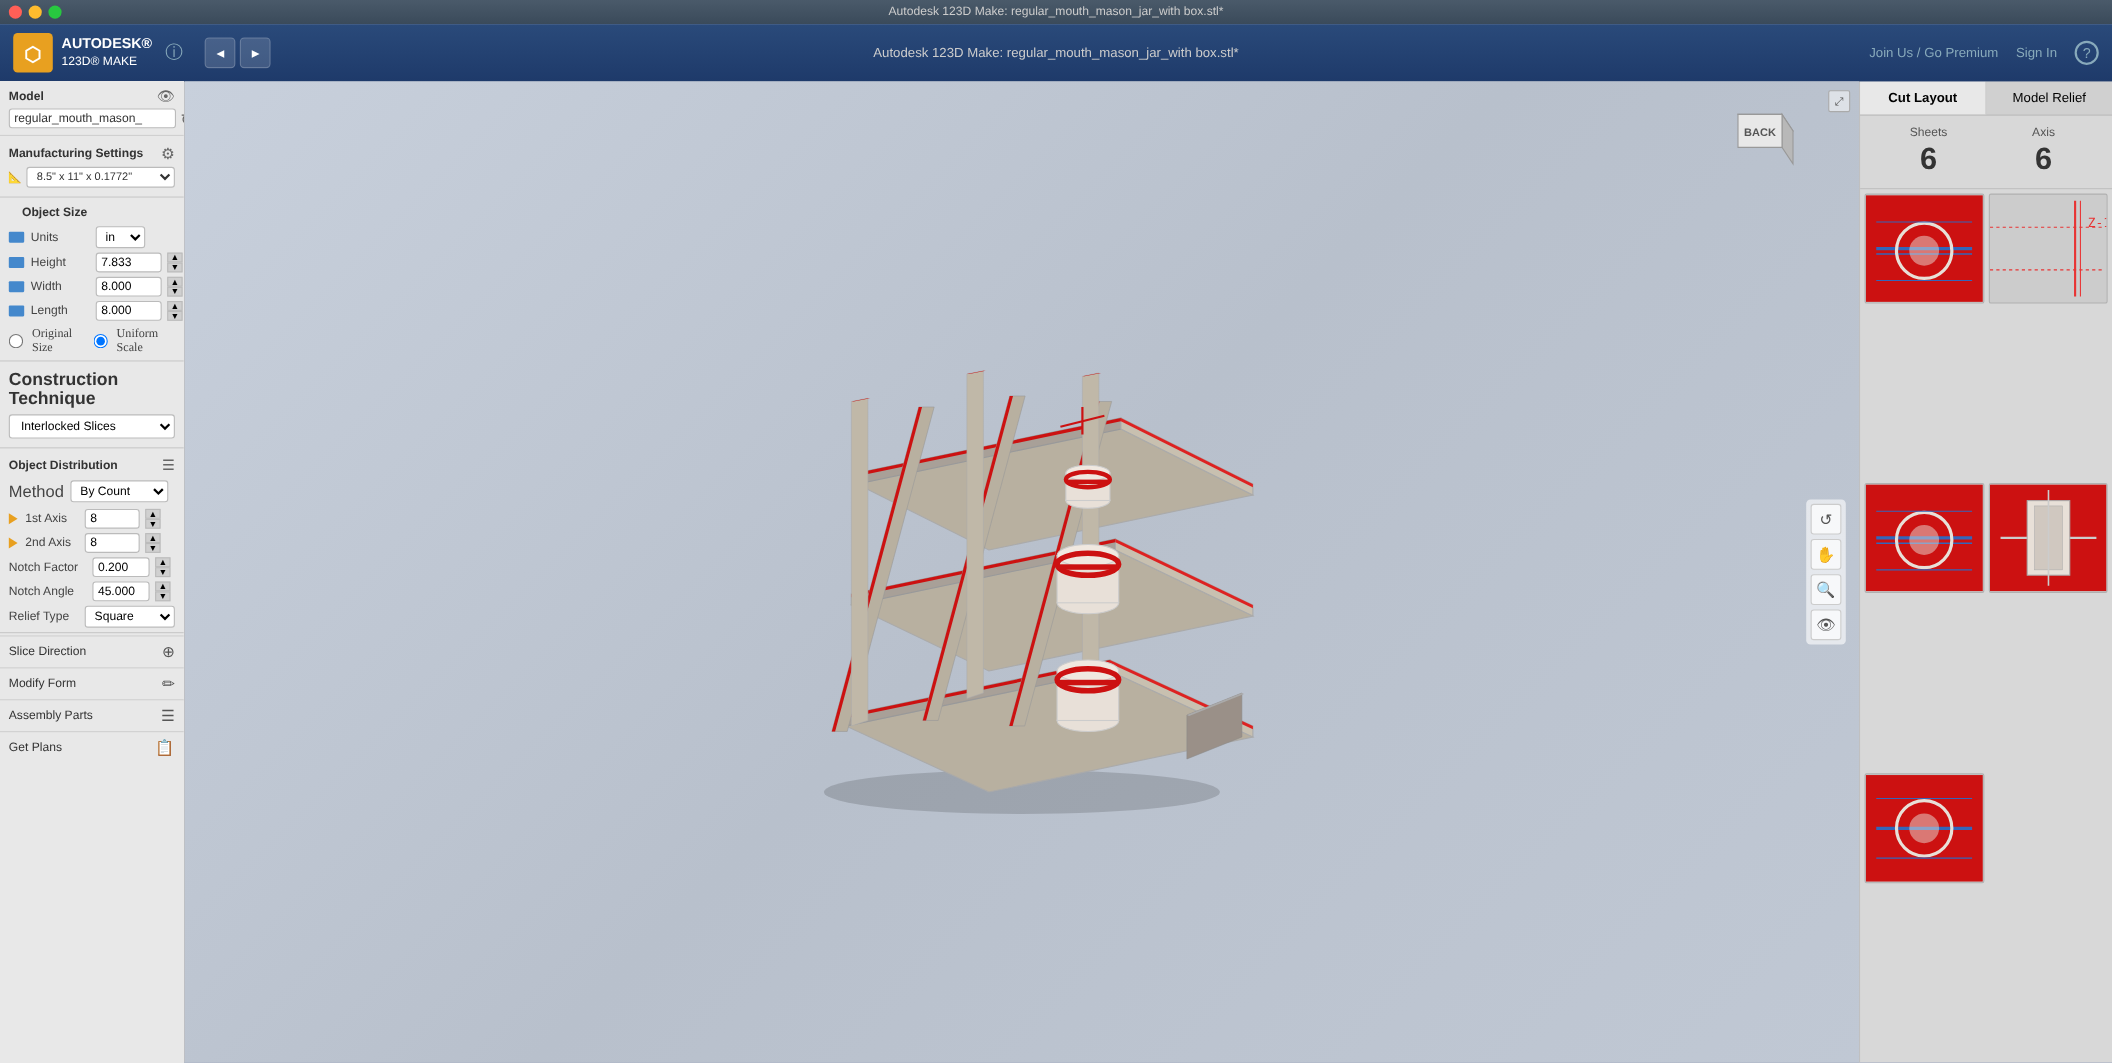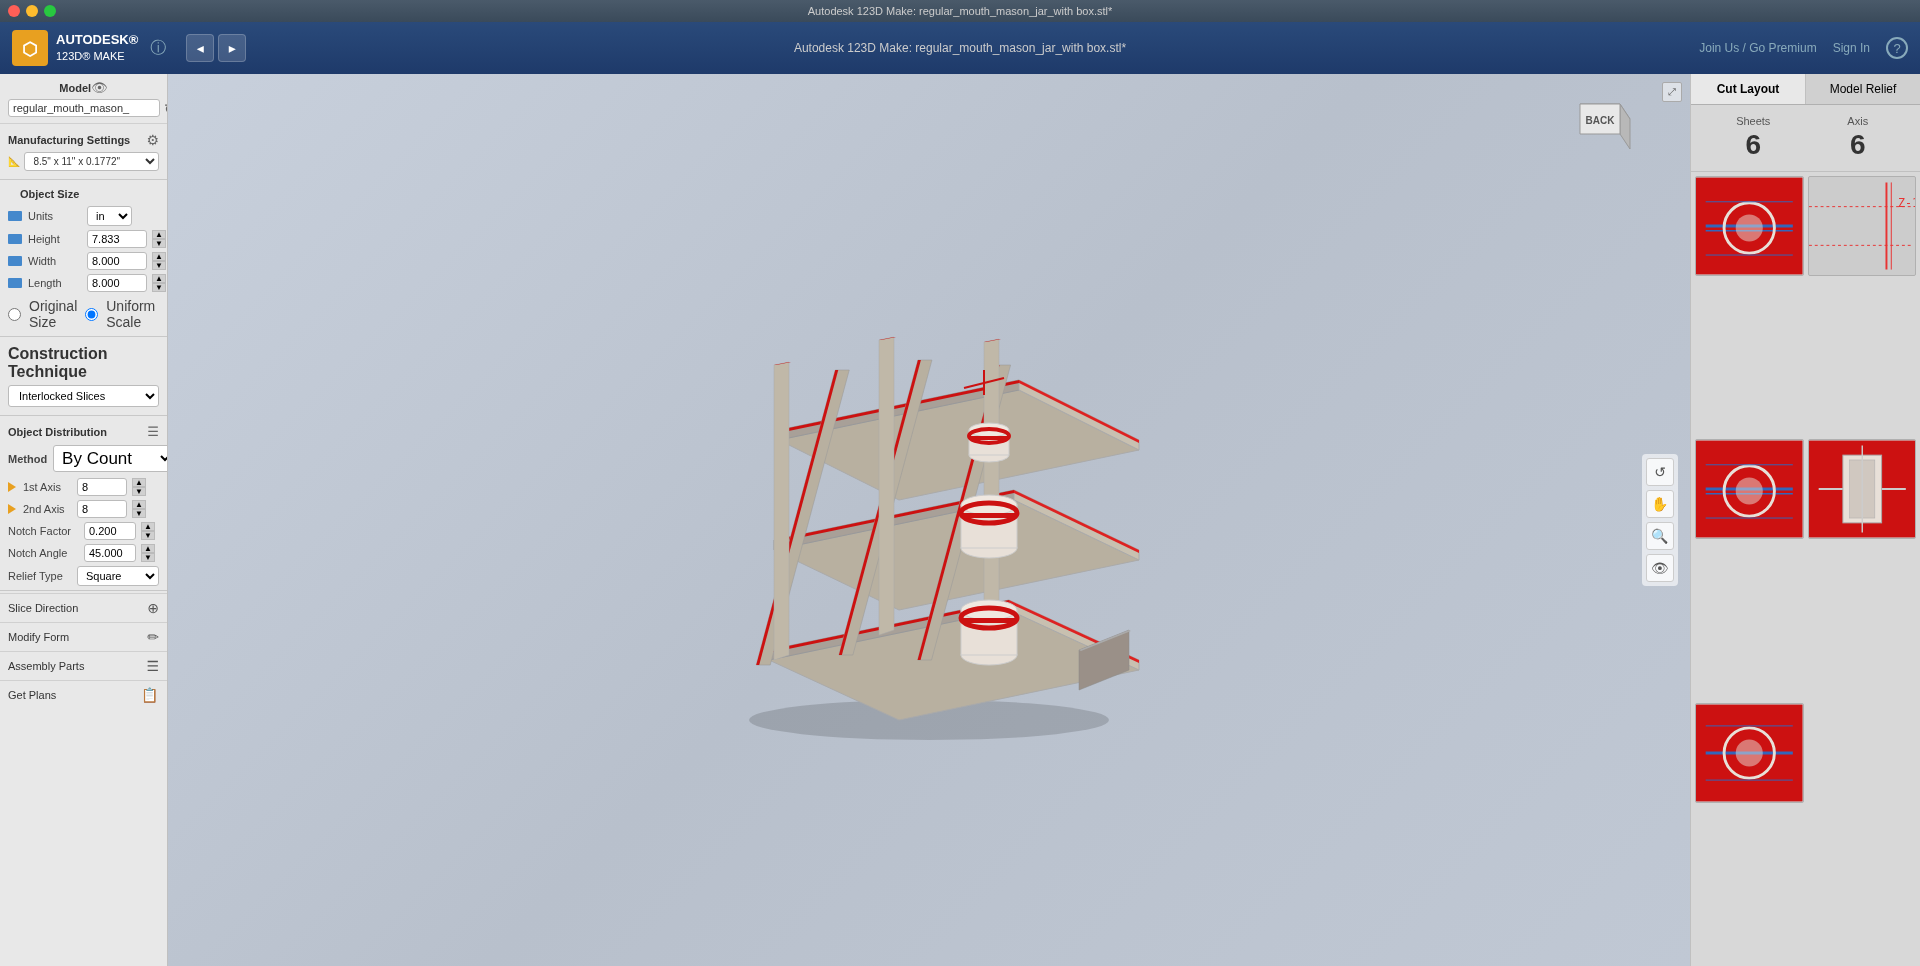--- a/index.html
+++ b/index.html
@@ -50,21 +50,21 @@
     .left-panel {
       width: 168px;
       background: #e8e8e8;
       border-right: 1px solid #c0c0c0;
       overflow-y: auto;
       flex-shrink: 0;
       padding-bottom: 10px;
     }
 
     .panel-section { padding: 6px 8px; border-bottom: 1px solid #d0d0d0; }
-    .panel-section-header { display: flex; align-items: center; justify-content: center; margin-bottom: 4px; }
+    .panel-section-header { display: flex; align-items: center; justify-content: space-between; margin-bottom: 4px; }
     .panel-section-title { font-size: 11px; font-weight: 600; color: #333; }
 
     .model-row { display: flex; align-items: flex-end; gap: 4px; }
     .model-name-input {
       flex: 1; border: 1px solid #bbb; border-radius: 3px; padding: 2px 4px; font-size: 11px; background: white; color: #333;
     }
 
     .mfg-header { display: flex; align-items: center; justify-content: space-between; padding: 8px 8px 4px; }
     .mfg-title { font-size: 11px; font-weight: 600; color: #333; }
 
@@ -74,30 +74,30 @@
     .section-label { font-size: 11px; font-weight: 600; color: #333; padding: 6px 20px 4px; }
 
     .field-row { display: flex; align-items: center; padding: 2px 8px; gap: 4px; }
     .field-label { font-size: 11px; color: #444; width: 55px; flex-shrink: 0; }
     .field-input { width: 60px; border: 1px solid #bbb; border-radius: 3px; padding: 2px 4px; font-size: 11px; background: white; }
     .units-select { border: 1px solid #bbb; border-radius: 3px; padding: 2px 4px; font-size: 11px; background: white; width: 45px; }
     .spinner-btns { display: flex; flex-direction: column; margin-left: 1px; }
     .spin-btn { width: 14px; height: 9px; background: #d0d0d0; border: 1px solid #bbb; font-size: 8px; display: flex; align-items: center; justify-content: center; cursor: pointer; line-height: 1; }
 
     .radio-row { display: flex; align-items: center; gap: 8px; padding: 4px 8px; }
-    .radio-label { font-size: 14px; color: #444; }
+    .radio-label { font-size: 11px; color: #444; font-family: Liberation Serif, serif; }
 
     .construction-section { padding: 6px 8px; }
     .construction-label { font-size: 16px; font-weight: 600; color: #333; margin-bottom: 4px; }
     .technique-select { width: 100%; border: 1px solid #bbb; border-radius: 3px; padding: 3px 6px; font-size: 11px; background: white; }
 
     .slice-dist-header { display: flex; align-items: center; justify-content: space-between; padding: 6px 8px 4px; }
     .method-row { display: flex; align-items: center; gap: 6px; padding: 2px 8px 4px; }
-    .method-label { font-size: 11px; color: #444; font-weight: bold; }
-    .method-select { border: 1px solid #bbb; border-radius: 3px; padding: 2px 4px; font-size: 17px; background: white; }
+    .method-label { font-size: 15px; color: #444; }
+    .method-select { border: 1px solid #bbb; border-radius: 3px; padding: 2px 4px; font-size: 11px; background: white; }
 
     .notch-label { font-size: 11px; color: #444; width: 72px; flex-shrink: 0; }
 
     .relief-row { display: flex; align-items: center; padding: 2px 8px; gap: 4px; }
     .relief-label { font-size: 11px; color: #444; width: 65px; flex-shrink: 0; }
     .relief-select { border: 1px solid #bbb; border-radius: 3px; padding: 2px 4px; font-size: 11px; background: white; flex: 1; }
 
     .action-row { display: flex; align-items: center; justify-content: space-between; padding: 6px 8px; border-top: 1px solid #d0d0d0; cursor: pointer; }
     .action-label { font-size: 11px; font-weight: 500; color: #333; }
 

